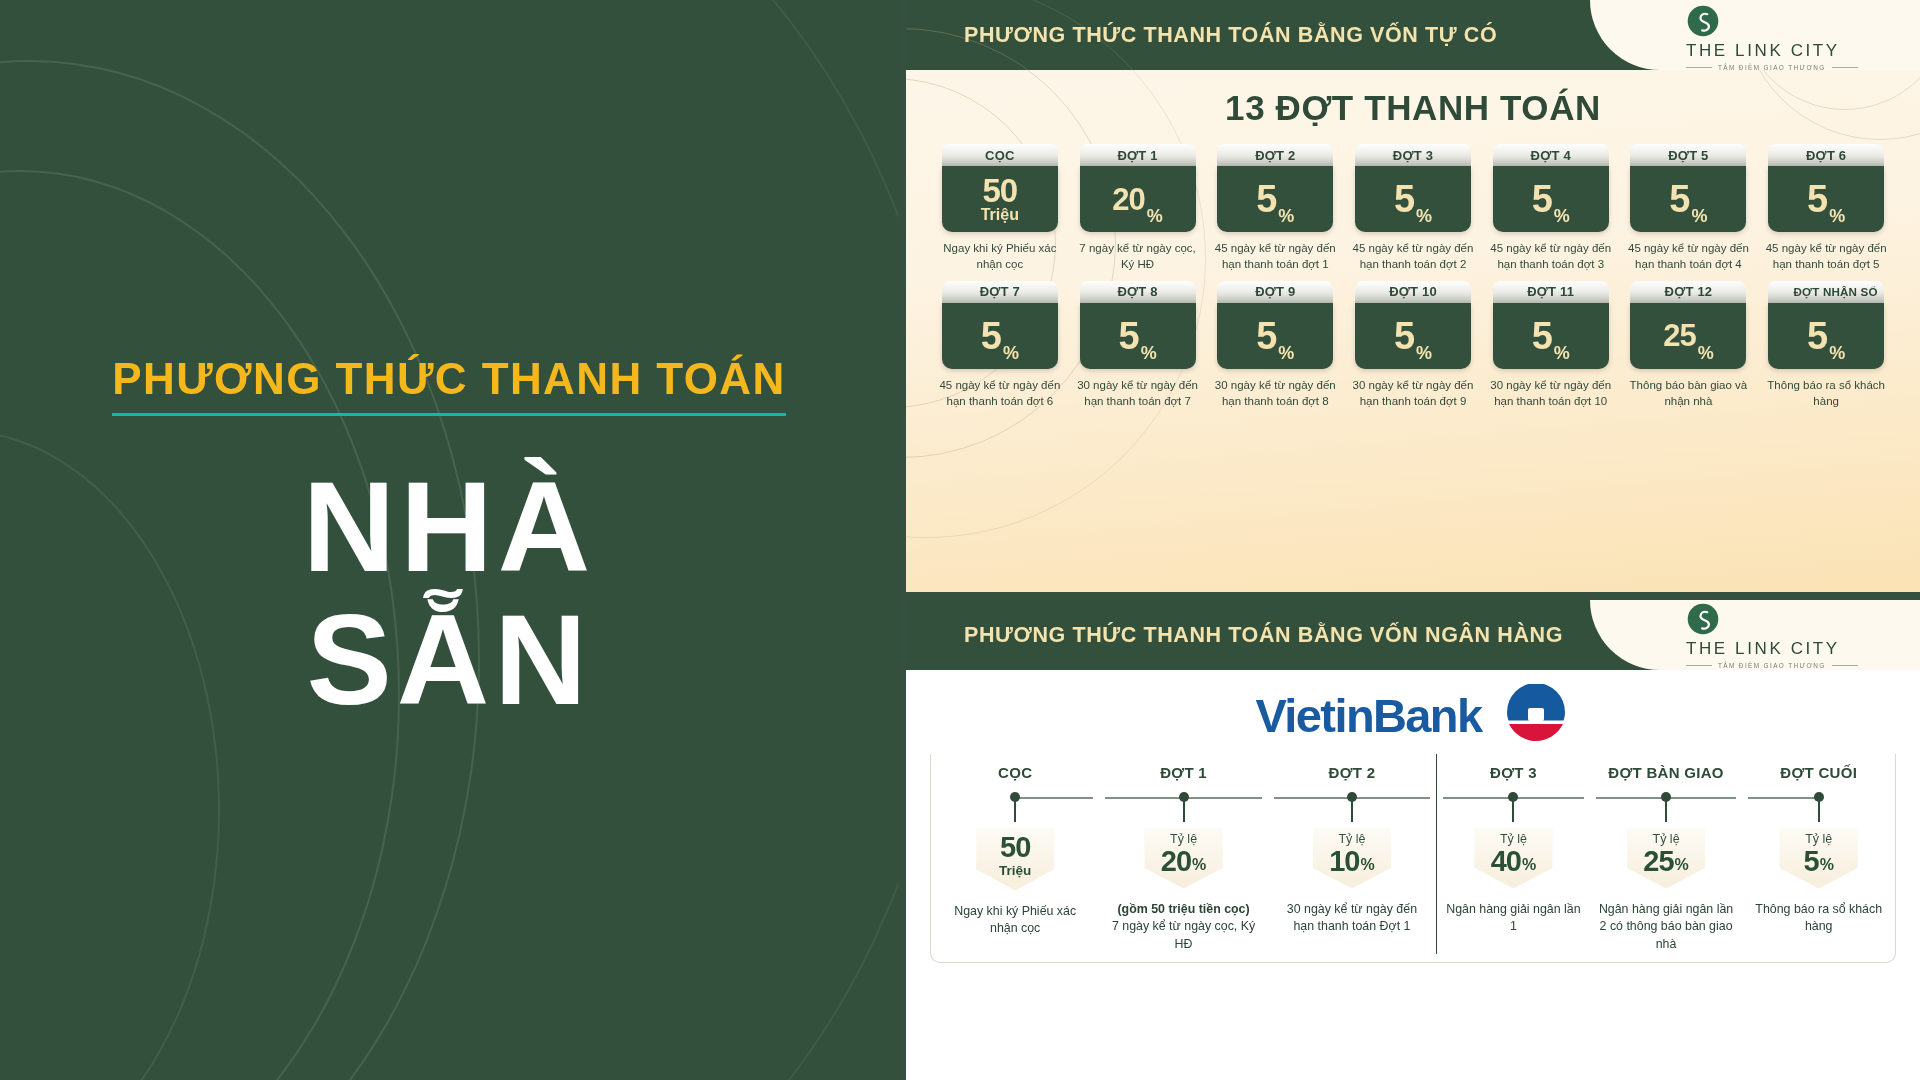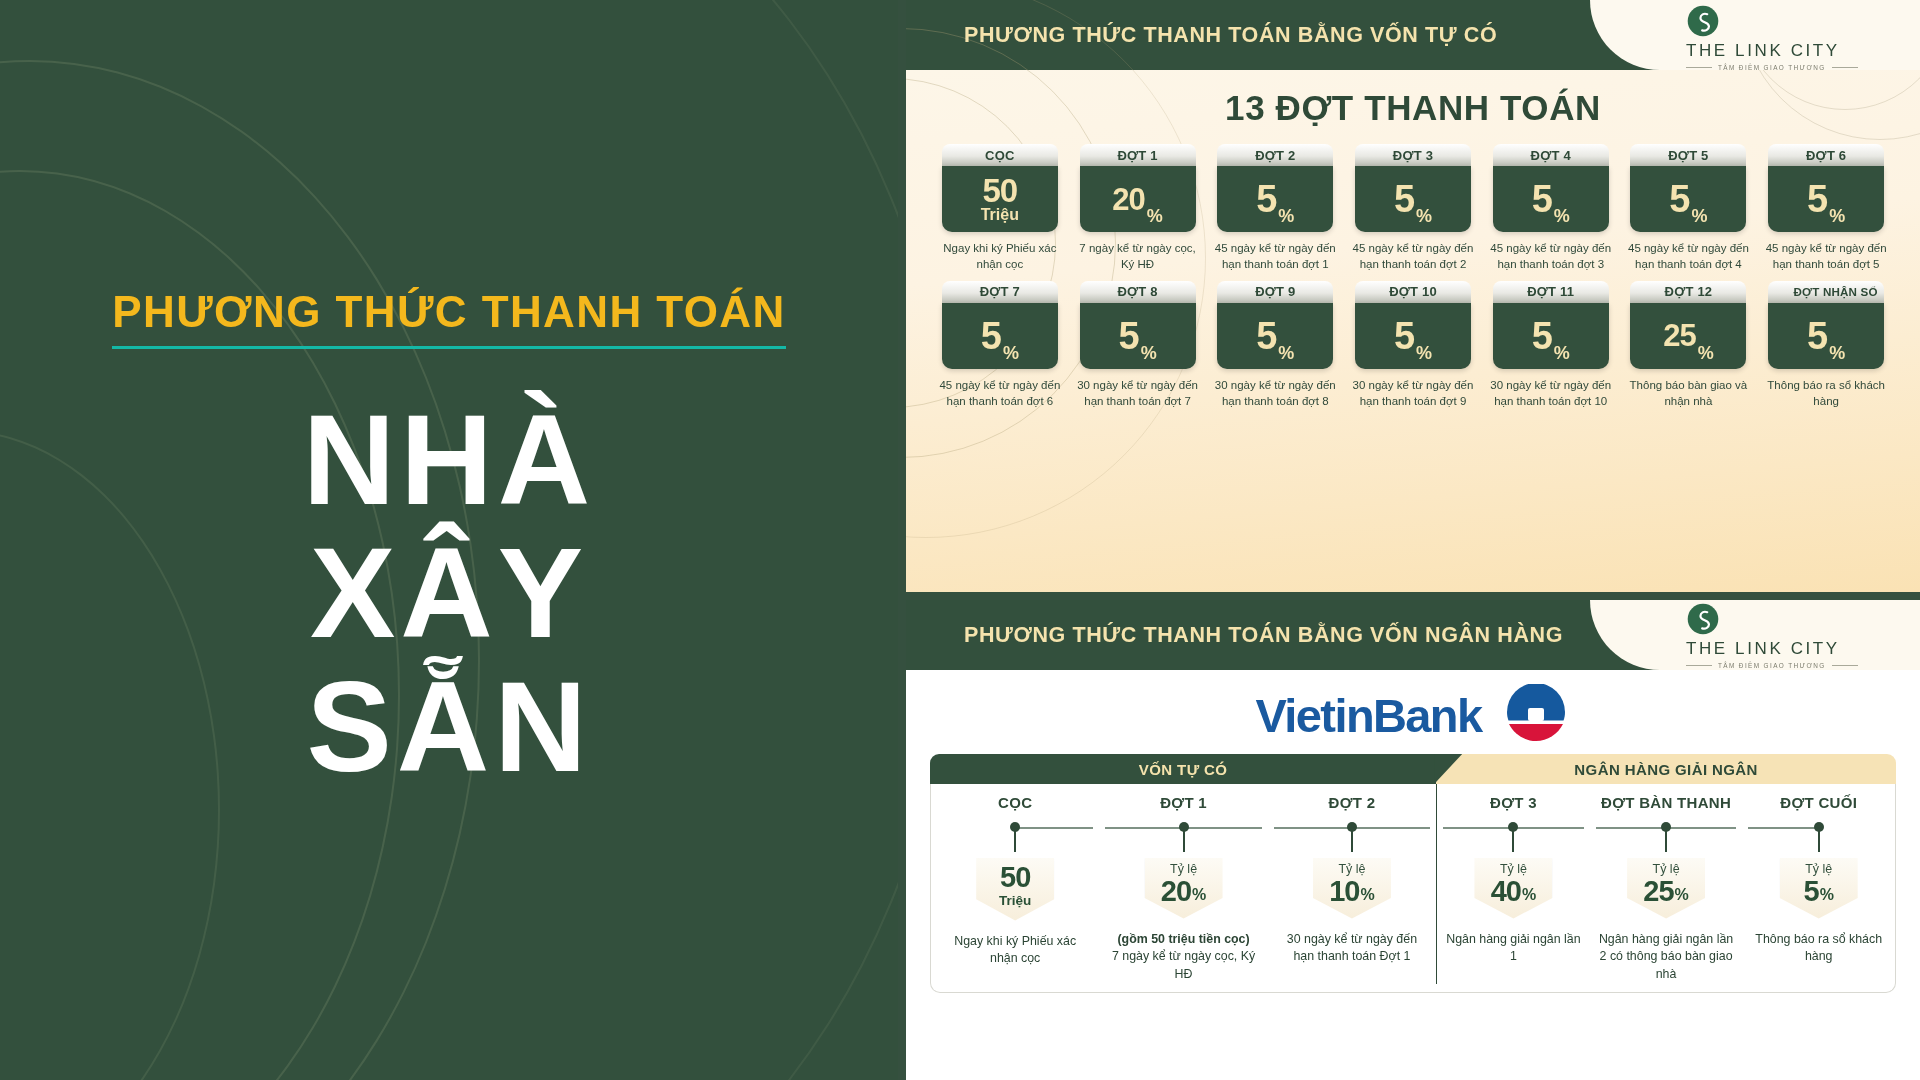--- a/index.html
+++ b/index.html
@@ -214,21 +214,20 @@
 <div class="page">
 
   <div class="left-panel">
     <div class="swirl sw1"></div>
     <div class="swirl sw2"></div>
     <div class="swirl sw3"></div>
     <div class="swirl sw4"></div>
     <div class="left-inner">
       <div class="left-title">PHƯƠNG THỨC THANH TOÁN</div>
       <div class="left-word">NHÀ</div>
-      <div class="left-word">XÂY</div>
       <div class="left-word">SẴN</div>
     </div>
   </div>
 
   <div class="right-col">
 
     <div class="panel-top">
       <div class="panel-head">
         <div class="panel-head-title">PHƯƠNG THỨC THANH TOÁN BẰNG VỐN TỰ CÓ</div>
         <div class="rings">
@@ -419,24 +418,20 @@
       <div class="vtb-wrap">
         <div class="vtb-text">VietinBank</div>
         <svg width="70" height="62" viewBox="0 0 70 62">
           <path d="M6 28a29 29 0 0 1 58 0c0 3-.5 6-1.5 8.5H7.5C6.5 34 6 31 6 28z" fill="#15599e"></path>
           <rect x="27" y="24" width="16" height="13" rx="2" fill="#ffffff"></rect>
           <path d="M8 40h54c-5 10-15.5 17-27 17S13 50 8 40z" fill="#d8143a"></path>
         </svg>
       </div>
 
       <div class="table-wrap">
-        <div class="tab-head">
-          <div class="tab-left">VỐN TỰ CÓ</div>
-          <div class="tab-right">NGÂN HÀNG GIẢI NGÂN</div>
-        </div>
         <div class="table-box">
           <div class="sect left-sect" id="sectL">
               <div class="col">
                 <div class="col-head">CỌC</div>
                 <div class="axis">
                   <div class="axis-line cap-l"></div>
                   <div class="dot"></div>
                   <div class="stem"></div>
                 </div>
                 <div class="badge">
@@ -491,21 +486,21 @@
                 <div class="badge">
                   <div class="badge-label">Tỷ lệ</div>
                   <div class="badge-val">
                     <span class="badge-num">40</span>
                     <span class="badge-unit">%</span>
                   </div>
                 </div>
                 <div class="col-note">Ngân hàng giải ngân lần 1</div>
               </div>
               <div class="col">
-                <div class="col-head">ĐỢT BÀN THANH</div>
+                <div class="col-head">ĐỢT BÀN GIAO</div>
                 <div class="axis">
                   <div class="axis-line"></div>
                   <div class="dot"></div>
                   <div class="stem"></div>
                 </div>
                 <div class="badge">
                   <div class="badge-label">Tỷ lệ</div>
                   <div class="badge-val">
                     <span class="badge-num">25</span>
                     <span class="badge-unit">%</span>

